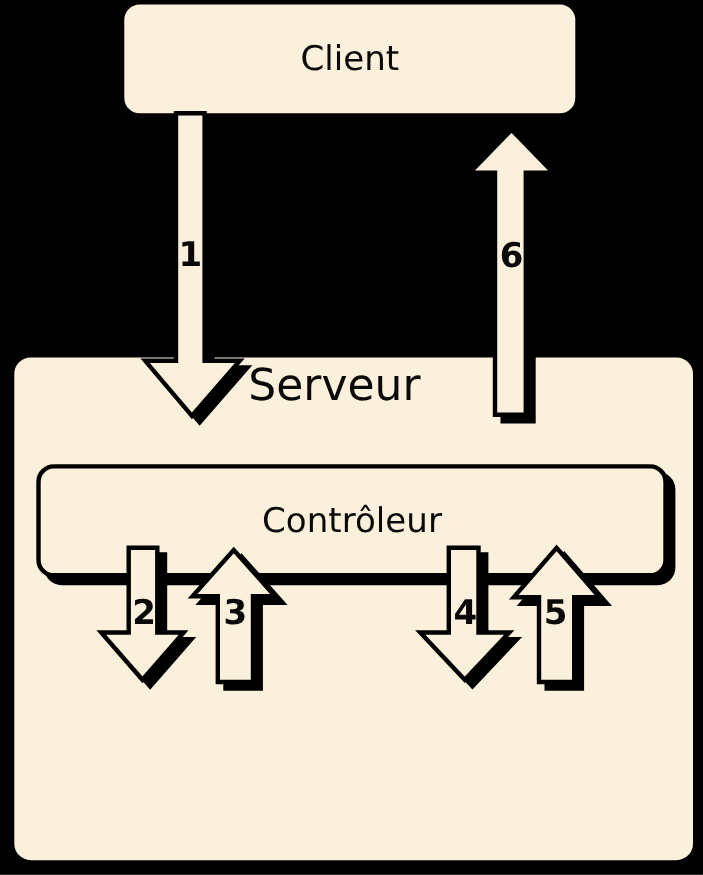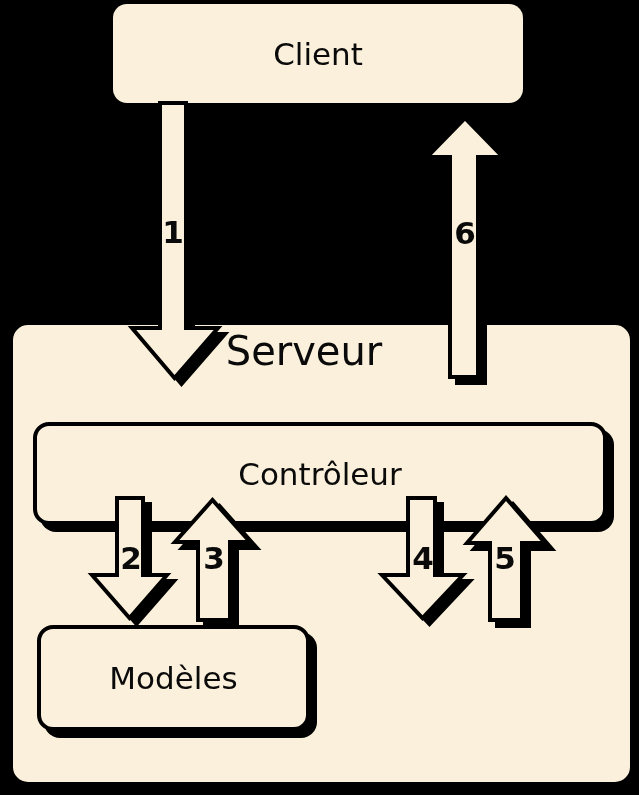--- a/index.html
+++ b/index.html
@@ -111,23 +111,20 @@
 
 <div id="stage">
 
   <div class="node server-container"></div>
   <div class="server-label">Serveur</div>
 
   <div class="node inner-box controller-box">
     <span>Contrôleur</span>
   </div>
 
-  <div class="node inner-box models-box">
-    <span>Modèles</span>
-  </div>
 
 
   <div class="node client-box">
     <span>Client</span>
   </div>
 
   <svg id="arrow-layer" viewBox="0 0 639 795">
 
     <g>
       <polygon class="arrow-shadow" transform="translate(7,6)" points="160,103 186,103 186,328 218,328 174.5,378 132,328 160,328"></polygon>

